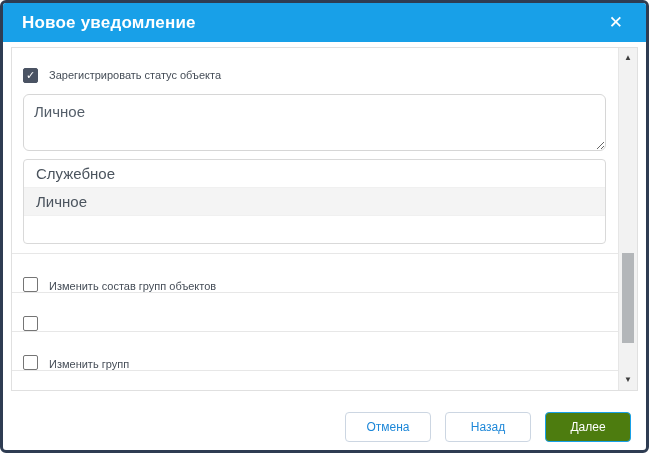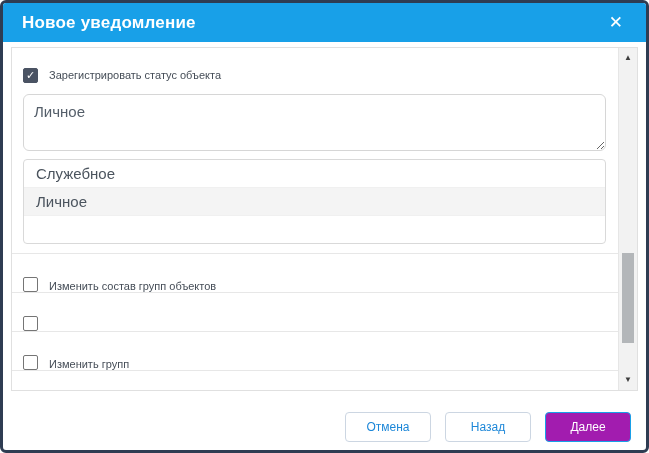--- a/index.html
+++ b/index.html
@@ -135,21 +135,21 @@
     font-family: Liberation Sans, sans-serif;
     font-size: 12px; font-weight: 500;
     display: inline-flex; align-items: center; justify-content: center;
     cursor: pointer;
   }
   .btn-secondary {
     background: #fff; color: #1d87d8;
     border: 1px solid #ccd6e2;
   }
   .btn-primary {
-    background: #a21caf; color: #fff; border: 1px solid #18a0e8;
+    background: #4d7c0f; color: #fff; border: 1px solid #18a0e8;
   }
 </style>
 </head>
 <body>
 
 <div class="modal">
 
   <div class="header">
     <span class="header-title">Новое уведомление</span>
     <span class="close-btn">✕</span>

